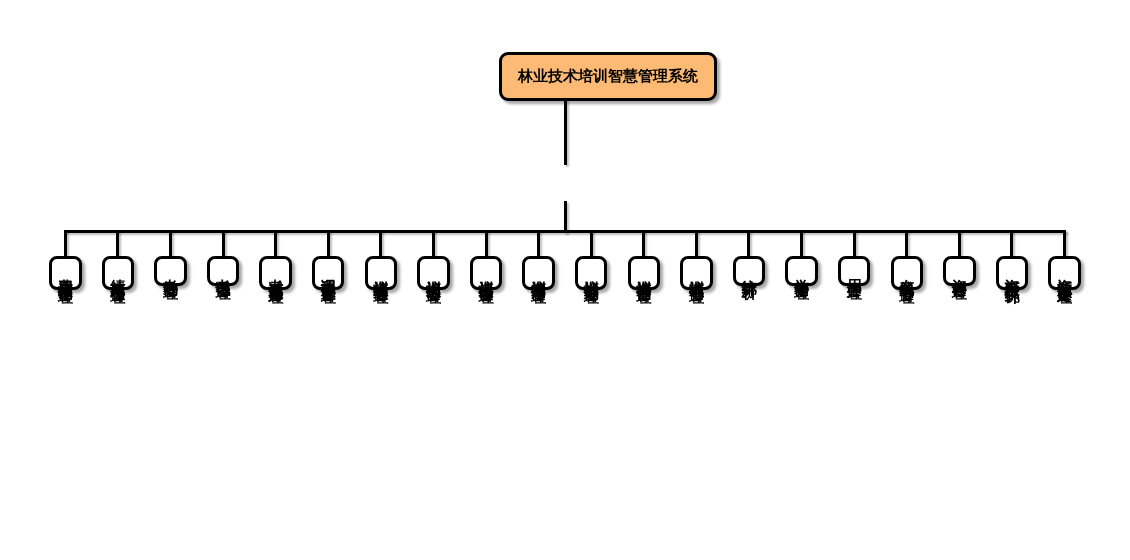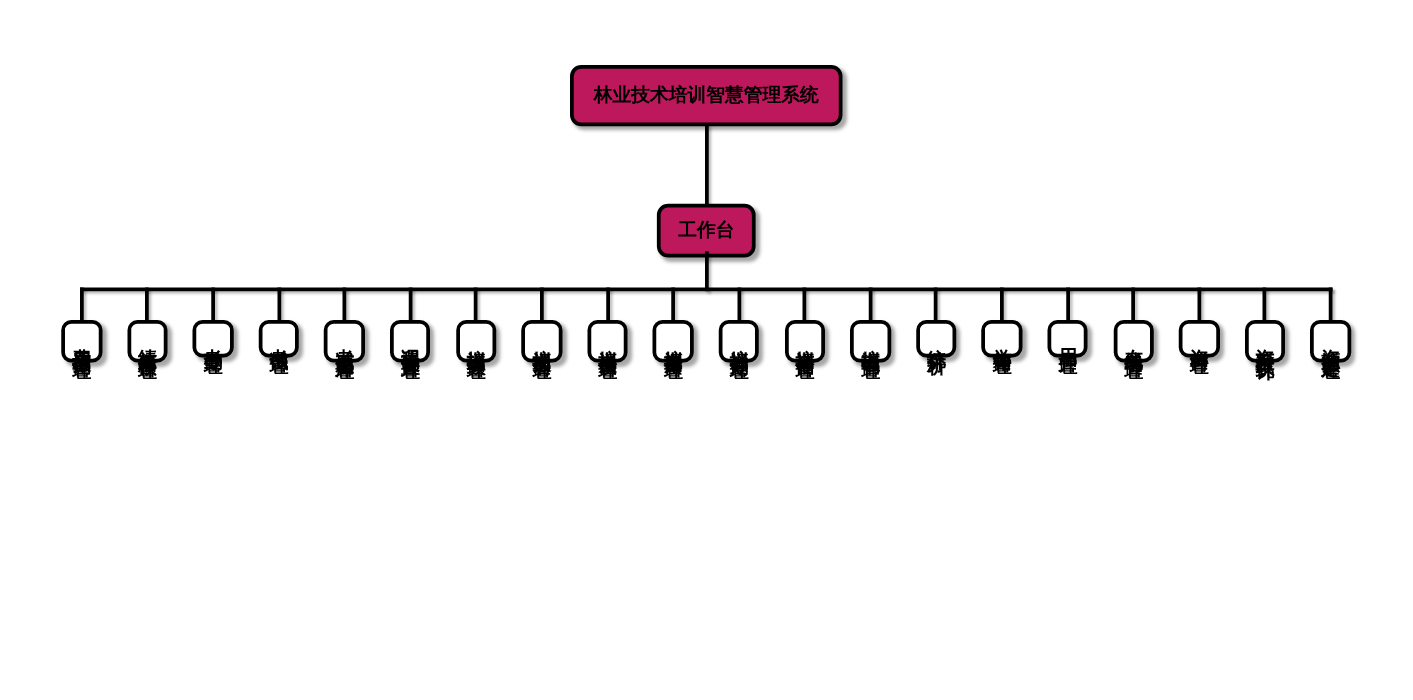--- a/index.html
+++ b/index.html
@@ -5,28 +5,29 @@
   html,body{margin:0;padding:0;background:#ffffff;}
   .chart{
     position:relative;
     width:1130px;height:560px;
     background:#ffffff;
     font-family:"DejaVu Sans", sans-serif;
     overflow:hidden;
   }
   .node{
     position:absolute;
-    background:#be185d;
+    background:#fdba74;
     border:3px solid #000000;
     border-radius:9px;
     font-weight:bold;
     color:#000000;
     box-shadow:3px 3px 3px rgba(0,0,0,0.35);
     text-align:left;
     box-sizing:border-box;
+    margin-left:43px;
   }
   .root-box{
     left:50%;
     transform:translateX(-50%);
     top:52px;
     padding:12px 16px;
     font-size:15px;
     white-space:nowrap;
   }
   .workbench-box{
@@ -94,21 +95,20 @@
 </style>
 </head>
 <body>
 
 <div class="chart">
 
   <div class="node root-box">林业技术培训智慧管理系统</div>
 
   <div class="vline vline-1"></div>
 
-  <div class="node workbench-box">工作台</div>
 
   <div class="vline vline-2"></div>
 
   <div class="children-row">
     <div class="hline"></div>
 
   <div class="child-col">
         <div class="stub"></div>
         <div class="child-box">费用报销管理</div>
       </div>

